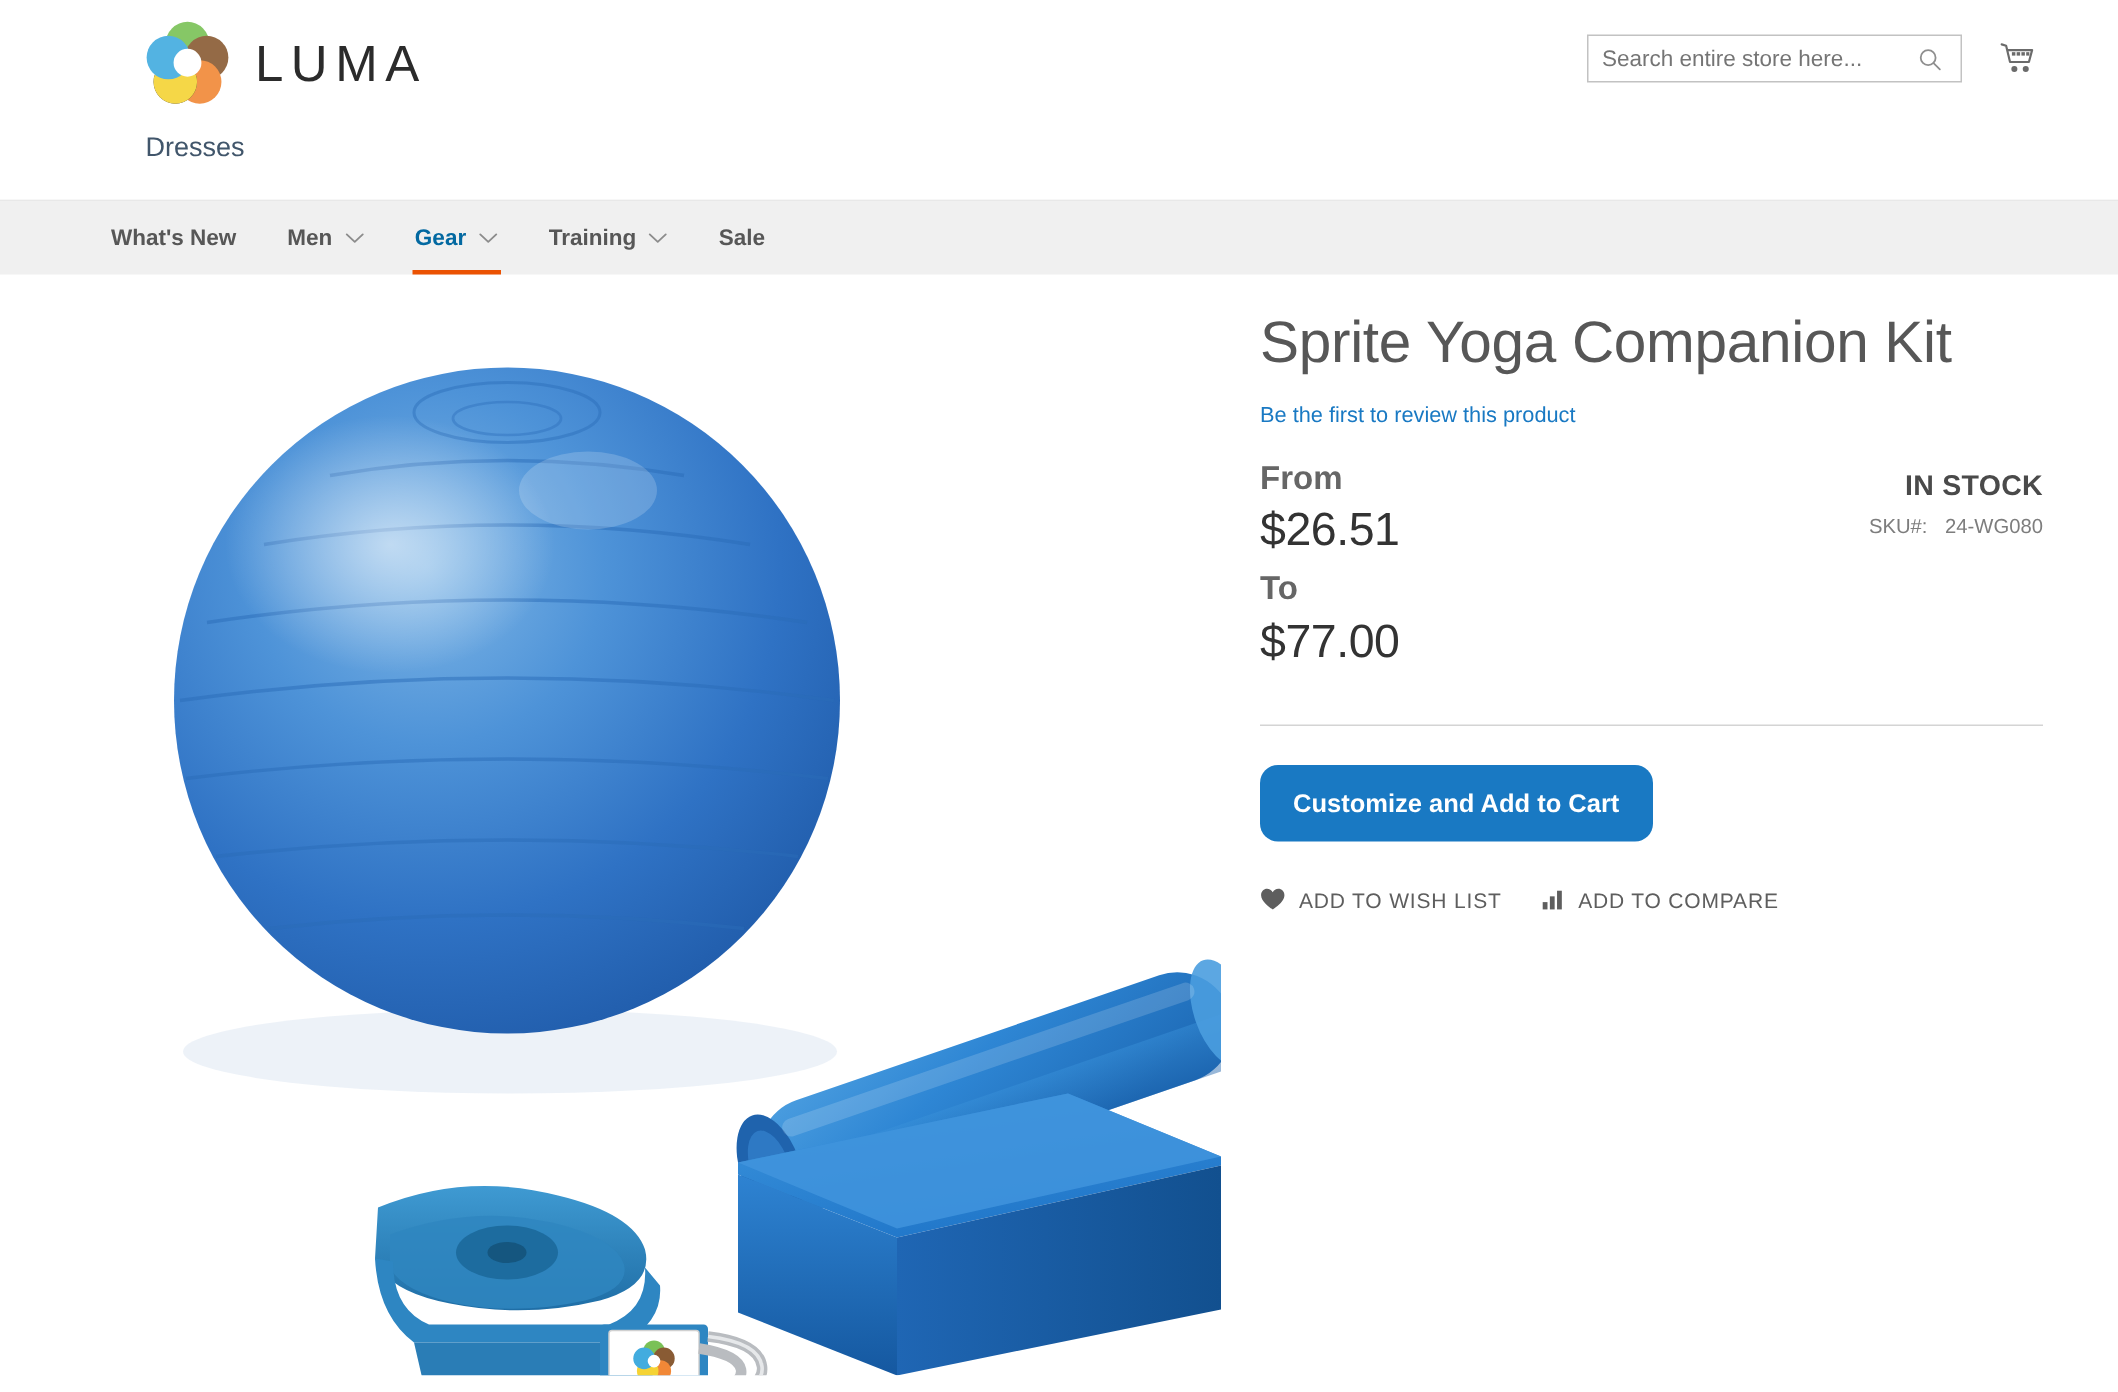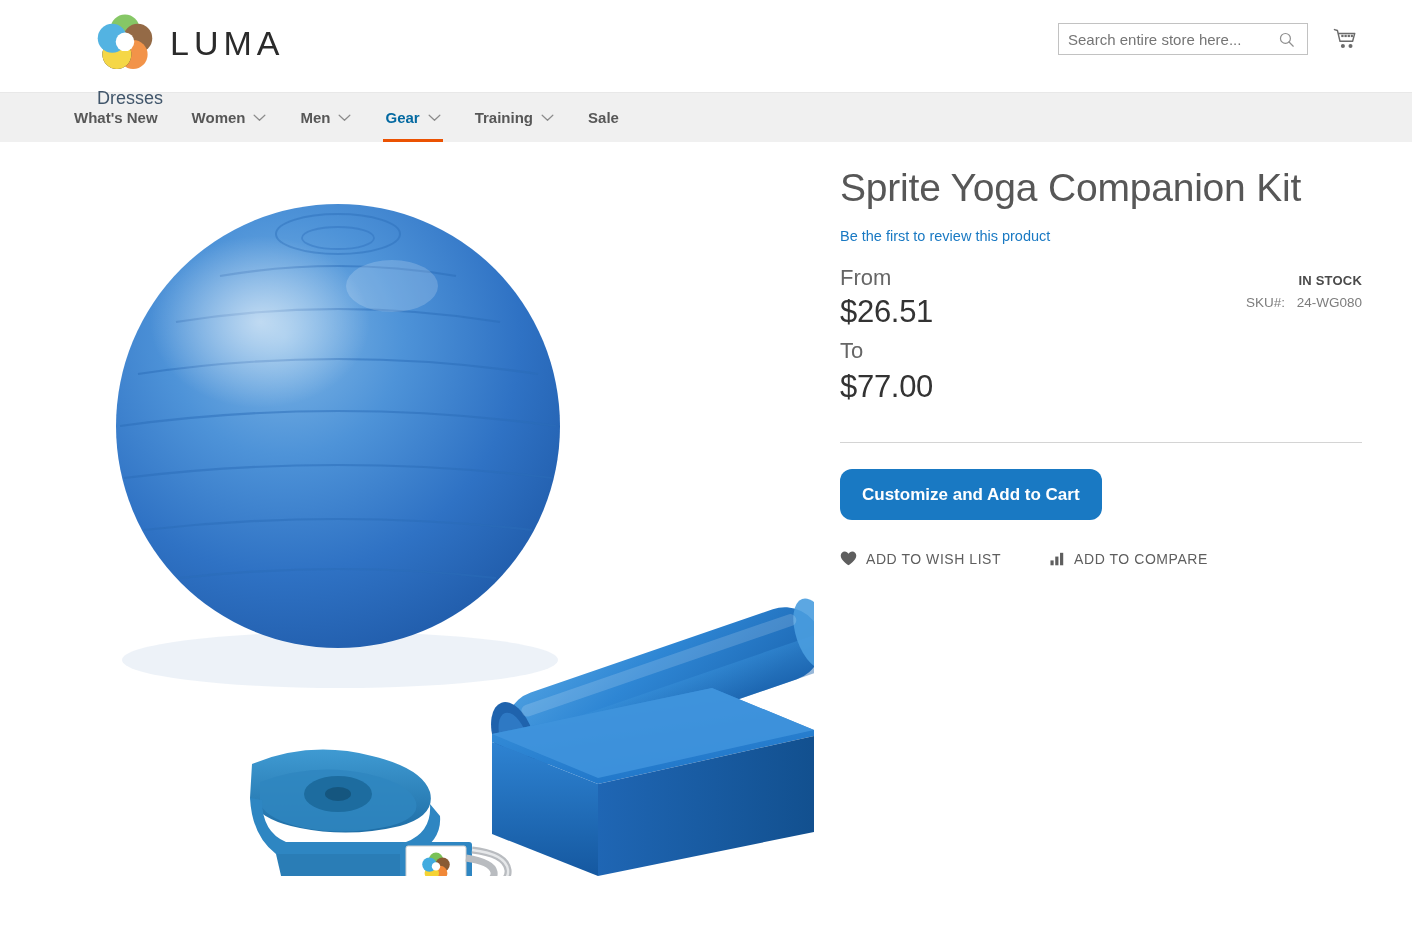--- a/index.html
+++ b/index.html
@@ -6,21 +6,21 @@
   html, body {
     width: 1412px; height: 928px;
     background: #ffffff;
     font-family: "Liberation Sans", sans-serif;
     overflow: hidden;
   }
 
   
   .header {
     position: relative;
-    height: 92px;
+    height: 133px;
     background: #ffffff;
   }
   .logo-wrap {
     position: absolute;
     left: 96px; top: 14px;
     display: flex; align-items: center; gap: 16px;
   }
   .logo-mark { width: 58px; height: 58px; display: block; }
   .logo-text {
     font-size: 34px;
@@ -131,37 +131,37 @@
 
   .price-stock-row {
     display: flex;
     justify-content: space-between;
     align-items: flex-start;
     margin-top: 19px;
   }
   .price-block { padding-top: 0; }
   .price-label {
     font-size: 22px;
-    font-weight: 400;
+    font-weight: 700;
     color: #666666;
     line-height: 1.25;
   }
   .price-value {
     font-size: 31px;
     font-weight: 400;
     color: #333333;
     line-height: 1.35;
     letter-spacing: -0.3px;
   }
   .price-value.second { margin-top: 1px; }
   .price-label.second { margin-top: 4px; }
 
   .stock-block { text-align: right; padding-top: 9px; }
   .stock-status {
-    font-size: 13px;
+    font-size: 19px;
     font-weight: bold;
     color: #4a4a4a;
     letter-spacing: 0.2px;
   }
   .sku-line {
     margin-top: 7px;
     font-size: 13.5px;
     color: #7d7d7d;
   }
   .sku-label { font-weight: normal; }
@@ -185,21 +185,21 @@
     padding: 17px 22px;
     cursor: pointer;
     line-height: 1;
     border-radius: 12px;
   }
 
   .action-links {
     margin-top: 31px;
     display: flex;
     align-items: center;
-    gap: 49px;
+    gap: 27px;
   }
   .action-link {
     display: flex; align-items: center; gap: 9px;
     font-size: 14px;
     color: #5e5e5e;
     letter-spacing: 0.55px;
     cursor: pointer;
   }
   .action-icon { display: inline-flex; line-height: 0; }
 </style>
@@ -249,28 +249,20 @@
       </svg>
     </button>
   </div>
 </div>
 
 <nav class="nav">
   <div class="nav-item">
     <span>What's New</span>
   </div>
   <div class="nav-item">
-    <span>Women</span>
-    <span class="chev">
-      <svg width="13" height="8" viewBox="0 0 14 9" fill="none" stroke="#8c8c8c" stroke-width="1.4">
-          <path d="M1 1.4 L7 7 L13 1.4" stroke-linecap="round" stroke-linejoin="round"></path>
-        </svg>
-    </span>
-  </div>
-  <div class="nav-item">
     <span>Men</span>
     <span class="chev">
       <svg width="13" height="8" viewBox="0 0 14 9" fill="none" stroke="#8c8c8c" stroke-width="1.4">
           <path d="M1 1.4 L7 7 L13 1.4" stroke-linecap="round" stroke-linejoin="round"></path>
         </svg>
     </span>
   </div>
   <div class="nav-item active">
     <span>Gear</span>
     <span class="chev">

